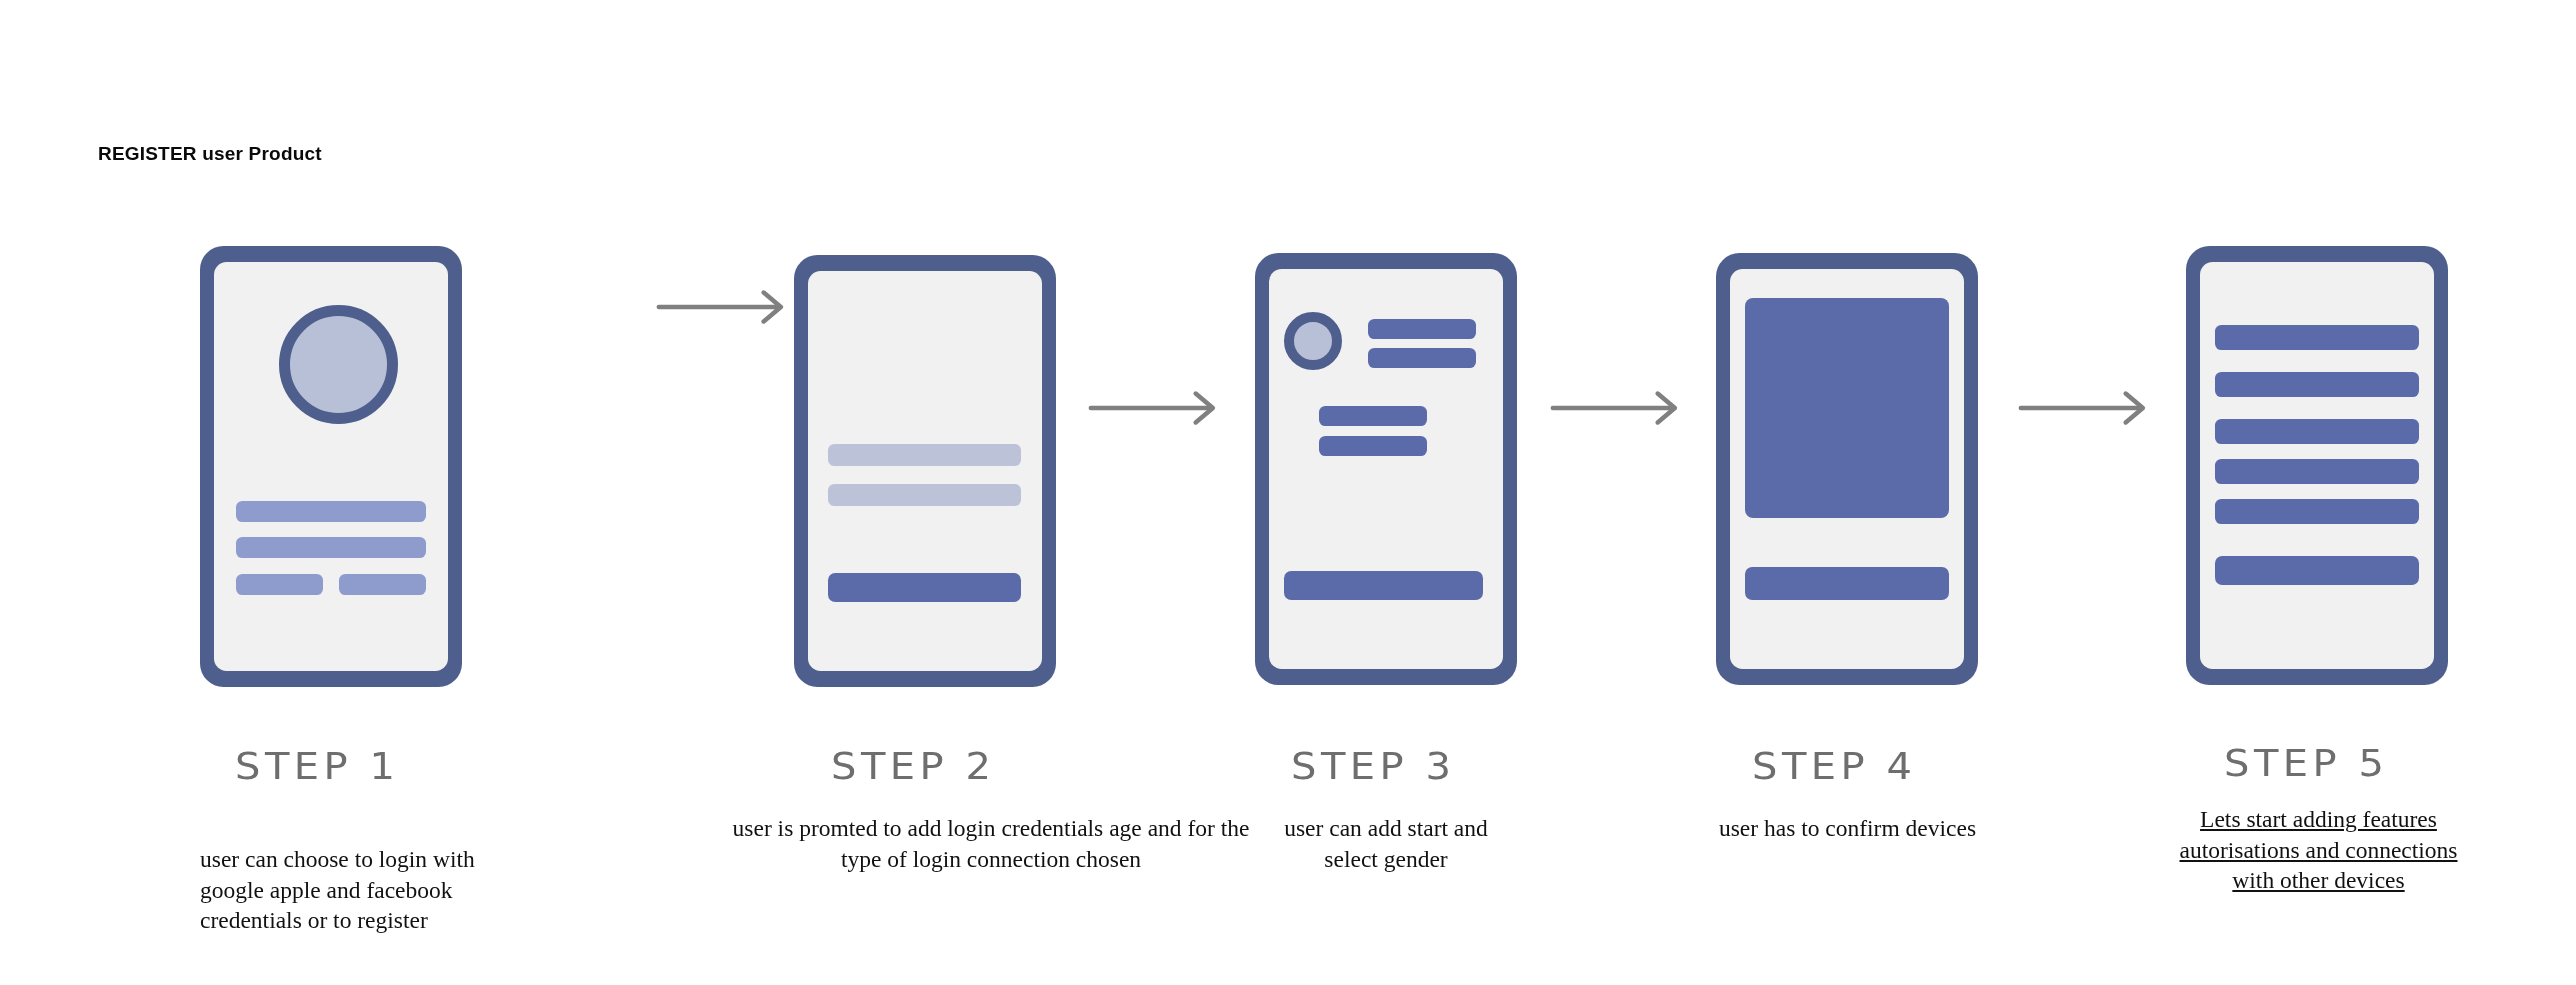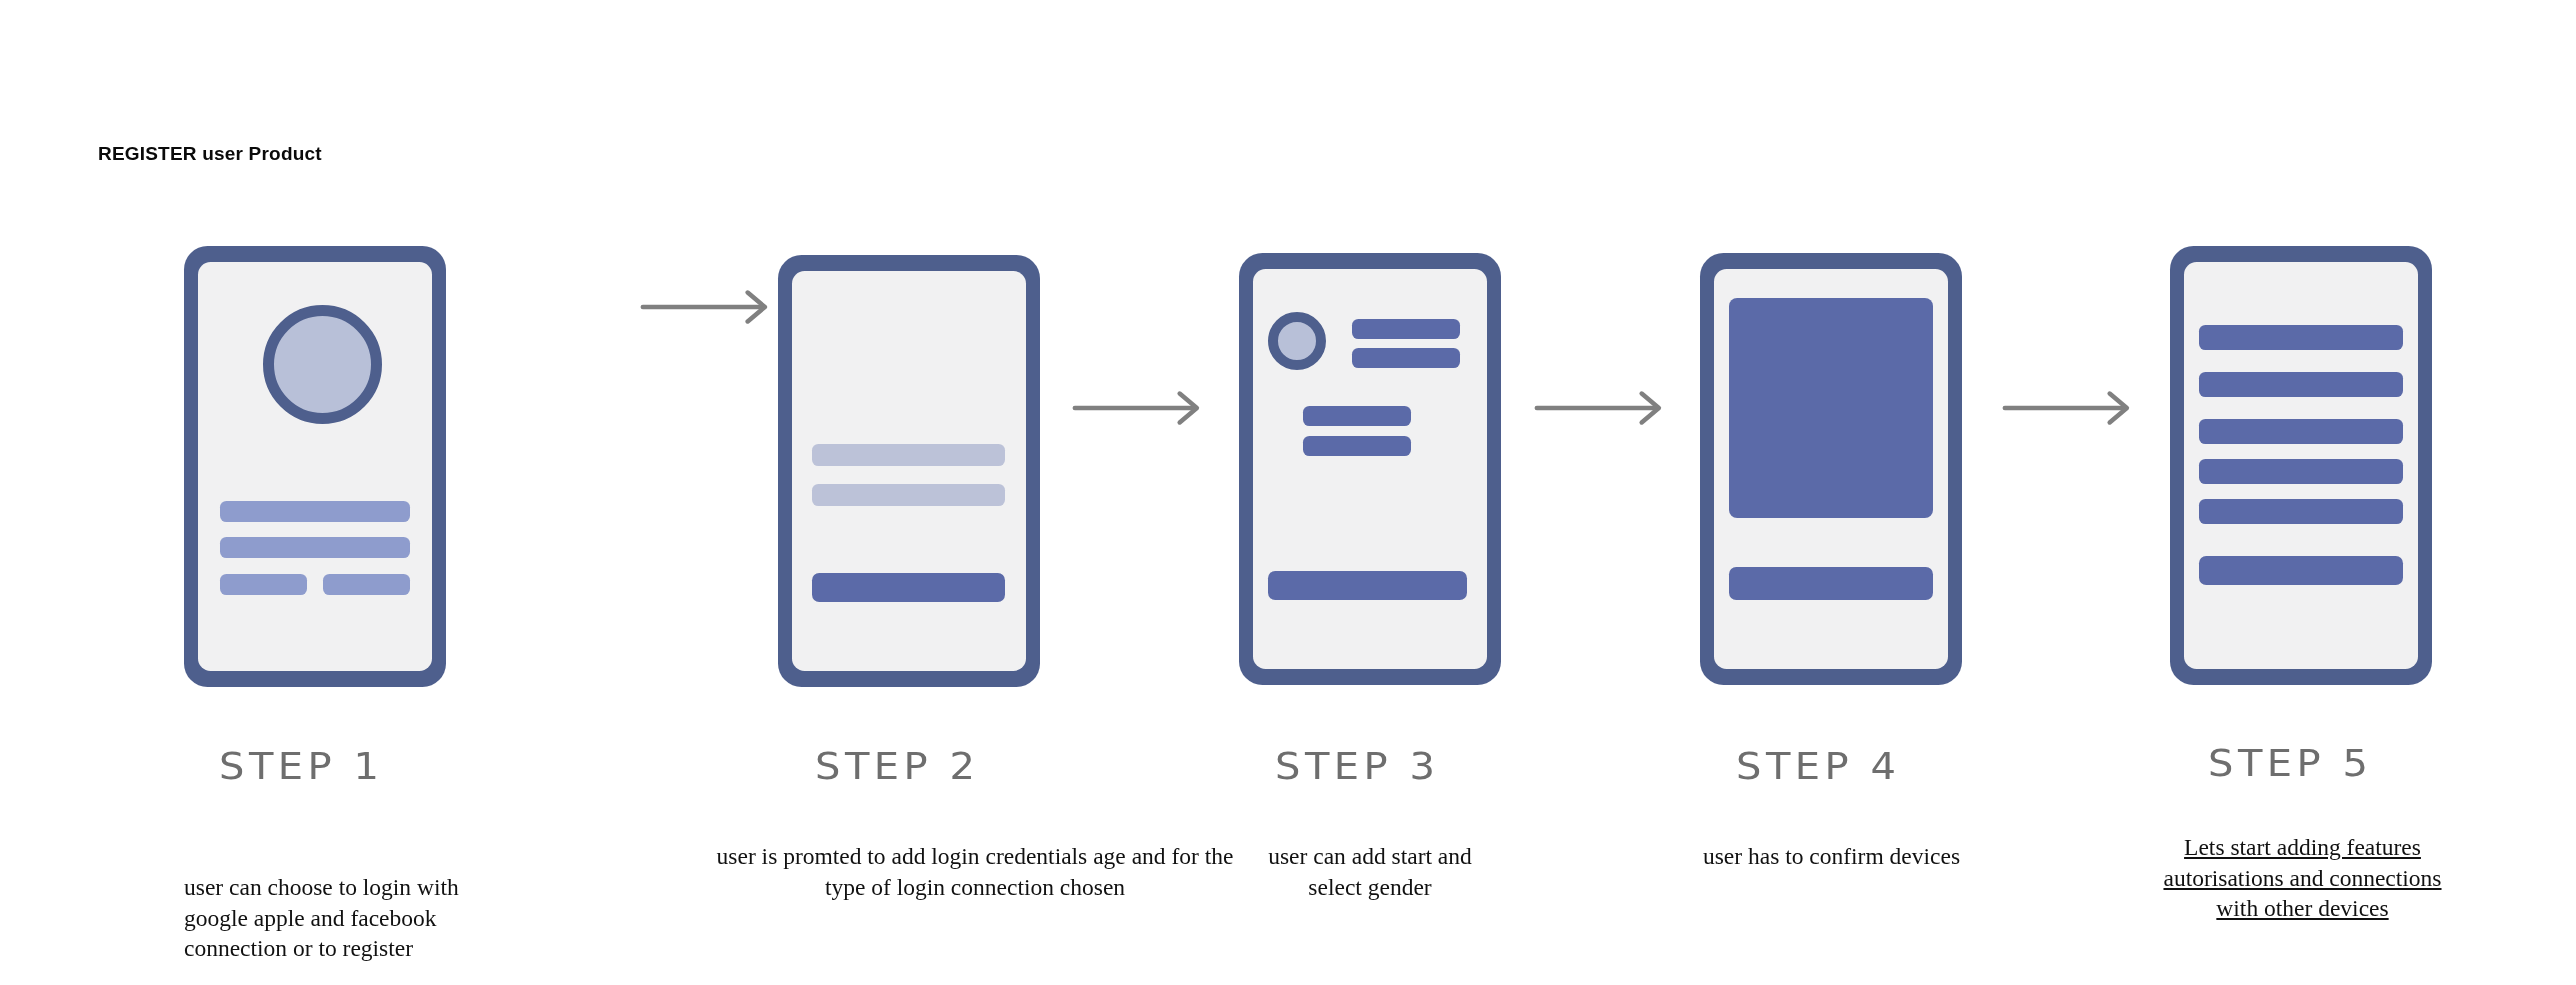--- a/index.html
+++ b/index.html
@@ -26,21 +26,21 @@
     font-weight: bold;
     font-size: 19px;
     color: #0a0a0a;
     letter-spacing: 0.2px;
     white-space: nowrap;
   }
 
   
   .flow {
     position: absolute;
-    left: 0;
+    left: 16px;
     top: 0;
     width: 2356px;
     height: 985px;
   }
 
   
   .step {
     position: absolute;
     top: 0;
   }
@@ -102,21 +102,20 @@
   }
 
   
   .caption {
     position: absolute;
     font-family: "Liberation Serif", serif;
     font-size: 23.5px;
     line-height: 1.3;
     color: #111111;
     text-align: center;
-    margin-top: 28px;
   }
   .caption.left { text-align: left; }
 </style>
 </head>
 <body>
 
 <div class="page-title">REGISTER user Product</div>
 
 <div class="flow">
 
@@ -124,21 +123,21 @@
     <div class="phone" style="left:184px; top:246px; width:262px; height:441px;">
       <div class="screen">
         <div class="avatar-ring" style="left:65px; top:43px; width:119px; height:119px; border-width:11.7px;"></div>
         <div class="bar" style="left:21.7px; top:239px; width:190px; height:21px; background:#8e9ccd;"></div>
         <div class="bar" style="left:21.7px; top:275px; width:190px; height:21px; background:#8e9ccd;"></div>
         <div class="bar" style="left:21.7px; top:312px; width:87px; height:21px; background:#8e9ccd;"></div>
         <div class="bar" style="left:125px; top:312px; width:87px; height:21px; background:#8e9ccd;"></div>
       </div>
     </div>
     <div class="step-label" style="left:219px; top:745px;">STEP 1</div>
-    <div class="caption left" style="left:184px; top:844px; width:334px;">user can choose to login with google apple and facebook connection or to  register</div>
+    <div class="caption left" style="left:184px; top:844px; width:334px;">user can choose to login with google apple and facebook credentials or to  register</div>
   </div>
 
   <div class="arrow" style="left:641px; top:287px; width:132px;">
     <svg width="132" height="40" viewBox="0 0 146 44" fill="none">
       <path d="M2 22 H136" stroke="#808080" stroke-width="5" stroke-linecap="round"></path>
       <path d="M118 6 L137 22 L118 38" stroke="#808080" stroke-width="5" stroke-linecap="round" stroke-linejoin="round" fill="none"></path>
     </svg>
   </div>
 
   <div class="step">

